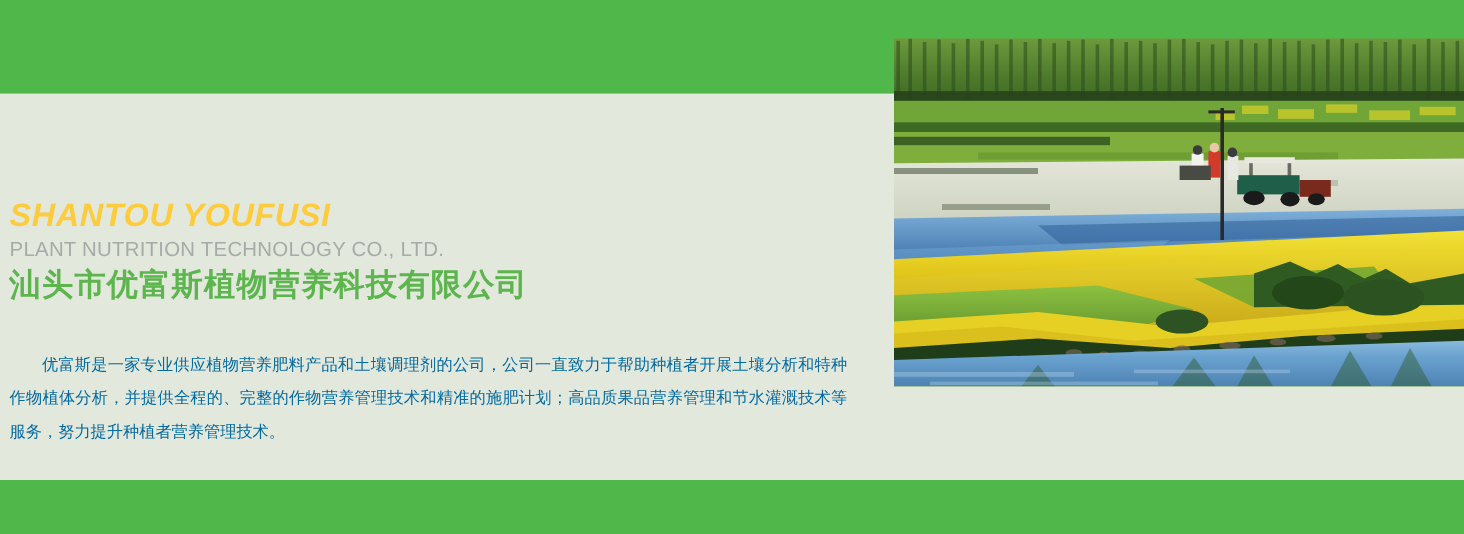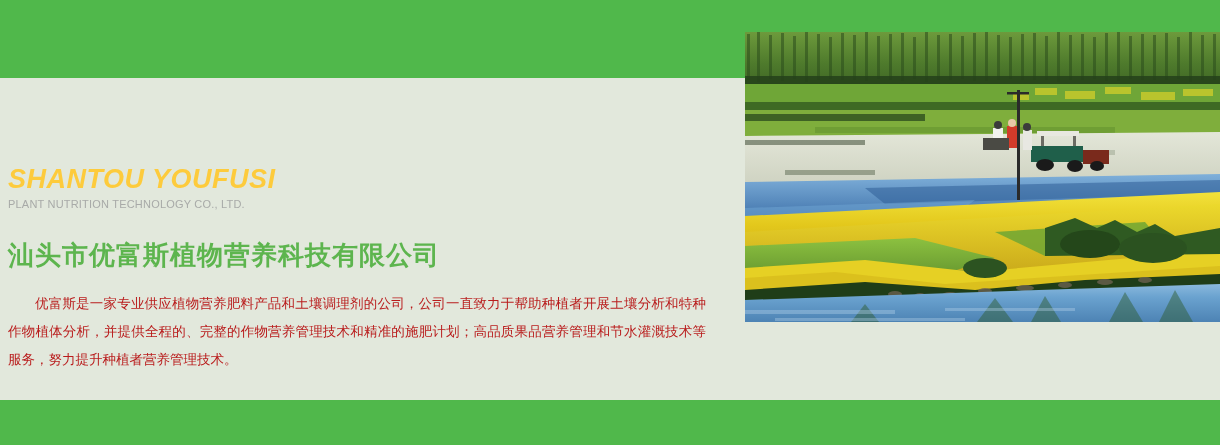--- a/index.html
+++ b/index.html
@@ -59,46 +59,46 @@
     letter-spacing: 0.5px;
     color: #fdcb3c;
     line-height: 1;
     white-space: nowrap;
   }
 
   .brand-sub {
     position: absolute;
     left: 8px;
     top: 121px;
-    font-size: 11px;
+    font-size: 17px;
     letter-spacing: 0.2px;
     color: #a8aaa8;
     line-height: 1;
     white-space: nowrap;
   }
 
   .brand-cn {
     position: absolute;
     left: 8px;
-    top: 143px;
+    top: 125px;
     font-size: 26px;
     color: #5db54e;
     line-height: 1.35;
     letter-spacing: 1px;
     white-space: nowrap;
   }
 
   .intro {
     position: absolute;
     left: 8px;
     top: 198px;
     width: 698px;
     font-size: 13.5px;
     line-height: 28px;
-    color: #b91c1c;
+    color: #0369a1;
     text-align: justify;
     text-justify: inter-ideograph;
     text-indent: 2em;
   }
 
   
   .photo {
     position: absolute;
     left: 745px;
     top: 32px;

